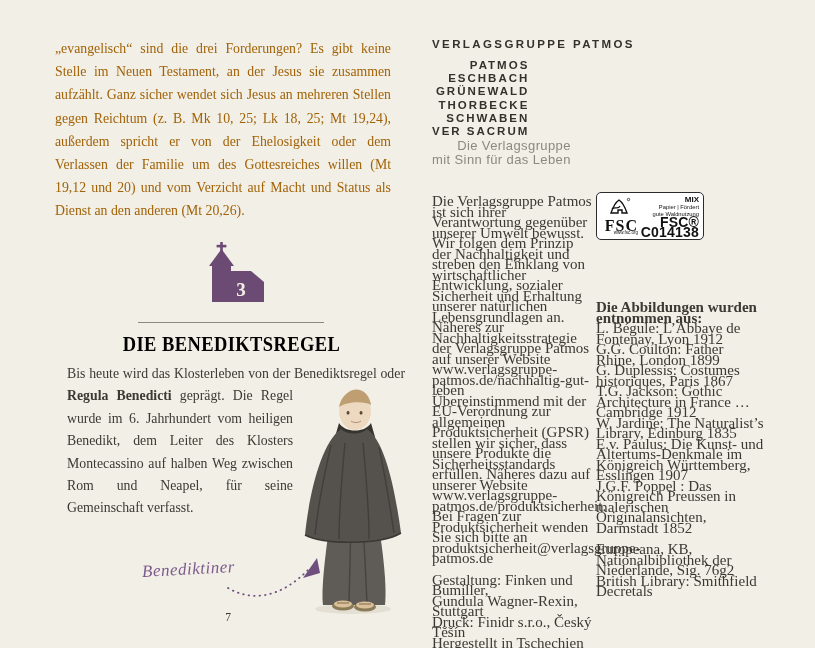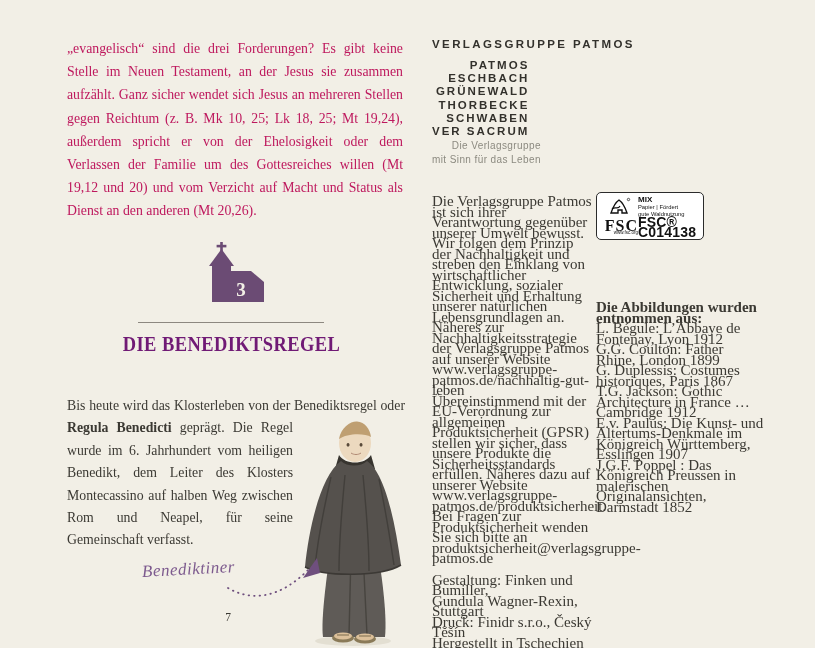--- a/index.html
+++ b/index.html
@@ -6,35 +6,35 @@
   body{
     width:815px;height:648px;position:relative;overflow:hidden;
     background:#f2efe6;
     font-family:"Liberation Serif", serif;
     color:#3b3933;
   }
   .abs{position:absolute;}
 
   
   .intro{
-    left:67px;top:37px;width:336px;
+    left:55px;top:37px;width:336px;
     font-size:13.8px;line-height:23.2px;text-align:justify;
-    color:#be185d;
+    color:#a16207;
   }
   .church{left:197px;top:241px;width:70px;height:64px;}
   .divider{left:138px;top:322px;width:186px;height:1px;background:#8d8880;}
   .chapter-heading{
     left:62px;top:331px;width:340px;text-align:center;
-    color:#701a75;font-weight:bold;font-size:22px;letter-spacing:.5px;
+    color:#000000;font-weight:bold;font-size:22px;letter-spacing:.5px;
     white-space:nowrap;
   }
   .chapter-heading>span{display:inline-block;transform:scaleX(.84);transform-origin:center;}
   .bodytext{
     left:67px;top:363px;width:338px;
-    font-size:13.8px;line-height:22.4px;text-align:justify;margin-top:32px;
+    font-size:13.8px;line-height:22.4px;text-align:justify;
   }
   .bodytext p{margin:0;}
   .monk-float{
     float:right;width:104px;height:230px;margin-left:8px;margin-bottom:0;
     shape-outside:inset(0);
   }
   .annotation{
     left:142px;top:558px;width:150px;
     font-style:italic;font-size:17px;color:#7d5a8e;letter-spacing:.5px;
     transform:rotate(-3deg);
@@ -43,39 +43,39 @@
   .pagenum{left:212px;top:611px;width:32px;text-align:center;font-size:11.5px;color:#3b3933;}
 
   
   .sans{font-family:"Liberation Sans", sans-serif;text-align:right;}
   .group-title{
     left:432px;top:38px;font-size:11.5px;font-weight:bold;color:#33312c;
     letter-spacing:2.4px;white-space:nowrap;
   }
   .publishers{left:432px;top:59px;font-size:11.5px;font-weight:bold;color:#33312c;
     letter-spacing:2px;line-height:13.2px;}
-  .tagline{left:432px;top:139px;font-size:10px;color:#8c8a80;line-height:14px;letter-spacing:.4px;}
+  .tagline{left:432px;top:139px;font-size:13px;color:#8c8a80;line-height:14px;letter-spacing:.4px;}
 
   .smalltext{font-size:15px;line-height:10.5px;color:#3b3933;}
   .imprint-col{left:432px;top:196px;width:160px;}
   .imprint-col .block{margin-bottom:11px;}
   .imprint-col p{margin:0 0 0 0;}
   .credits-col{left:596px;top:302px;width:170px;}
   .credits-col .block{margin-bottom:11px;}
   .bold{font-weight:bold;font-family:Liberation Serif, serif;}
 
   .fsc-box{
     left:596px;top:192px;width:108px;height:48px;
     background:#fff;border:1.4px solid #2b2b2b;border-radius:5px;
     display:flex;align-items:center;box-sizing:border-box;padding:2px 4px 2px 5px;
   }
   .fsc-left{width:36px;text-align:center;color:#111;}
   .fsc-left .fsc-word{font-family:"Liberation Serif",serif;font-weight:bold;font-size:16px;line-height:9px;letter-spacing:1px;}
   .fsc-left .fsc-url{font-size:4.5px;line-height:5px;}
-  .fsc-right{flex:1;text-align:left;color:#111;}
+  .fsc-right{flex:1;text-align:right;color:#111;}
   .fsc-right .mix{font-size:8px;font-weight:bold;line-height:9px;}
   .fsc-right .fsc-small{font-size:5.8px;line-height:6.4px;}
   .fsc-right .cert{font-size:14px;font-weight:bold;line-height:10px;letter-spacing:.2px;}
 </style>
 </head>
 <body>
 
 <div class="abs intro">„evangelisch“ sind die drei Forderungen? Es gibt keine Stelle im Neuen Testament, an der Jesus sie zusammen aufzählt. Ganz sicher wendet sich Jesus an mehreren Stellen gegen Reichtum (z. B. Mk 10, 25; Lk 18, 25; Mt 19,24), außerdem spricht er von der Ehelosigkeit oder dem Verlassen der Familie um des Gottesreiches willen (Mt 19,12 und 20) und vom Verzicht auf Macht und Status als Dienst an den anderen (Mt 20,26).</div>
 
 <div class="abs church">
@@ -183,16 +183,21 @@
   </div>
 </div>
 
 <div class="abs credits-col smalltext">
   <div class="bold">Die Abbildungen wurden entnommen aus:</div>
   <div class="block">
     <div>L. Bégule: L’Abbaye de Fontenay, Lyon 1912</div>
     <div>G.G. Coulton: Father Rhine, London 1899</div>
     <div>G. Duplessis: Costumes historiques, Paris 1867</div>
     <div>T.G. Jackson: Gothic Architecture in France … Cambridge 1912</div>
+    <div>W. Jardine: The Naturalist’s Library, Edinburg 1835</div>
     <div>E.v. Paulus: Die Kunst- und Altertums-Denkmale im Königreich Württemberg, Esslingen 1907</div>
     <div>J.G.F. Poppel : Das Königreich Preussen in malerischen Originalansichten, Darmstadt 1852</div>
   </div>
+  <div class="block">
+    <div>Europeana, KB, Nationalbibliothek der Niederlande, Sig. 76g2</div>
+    <div>British Library: Smithfield Decretals</div>
+  </div>
 </div>
 
 </body></html>

